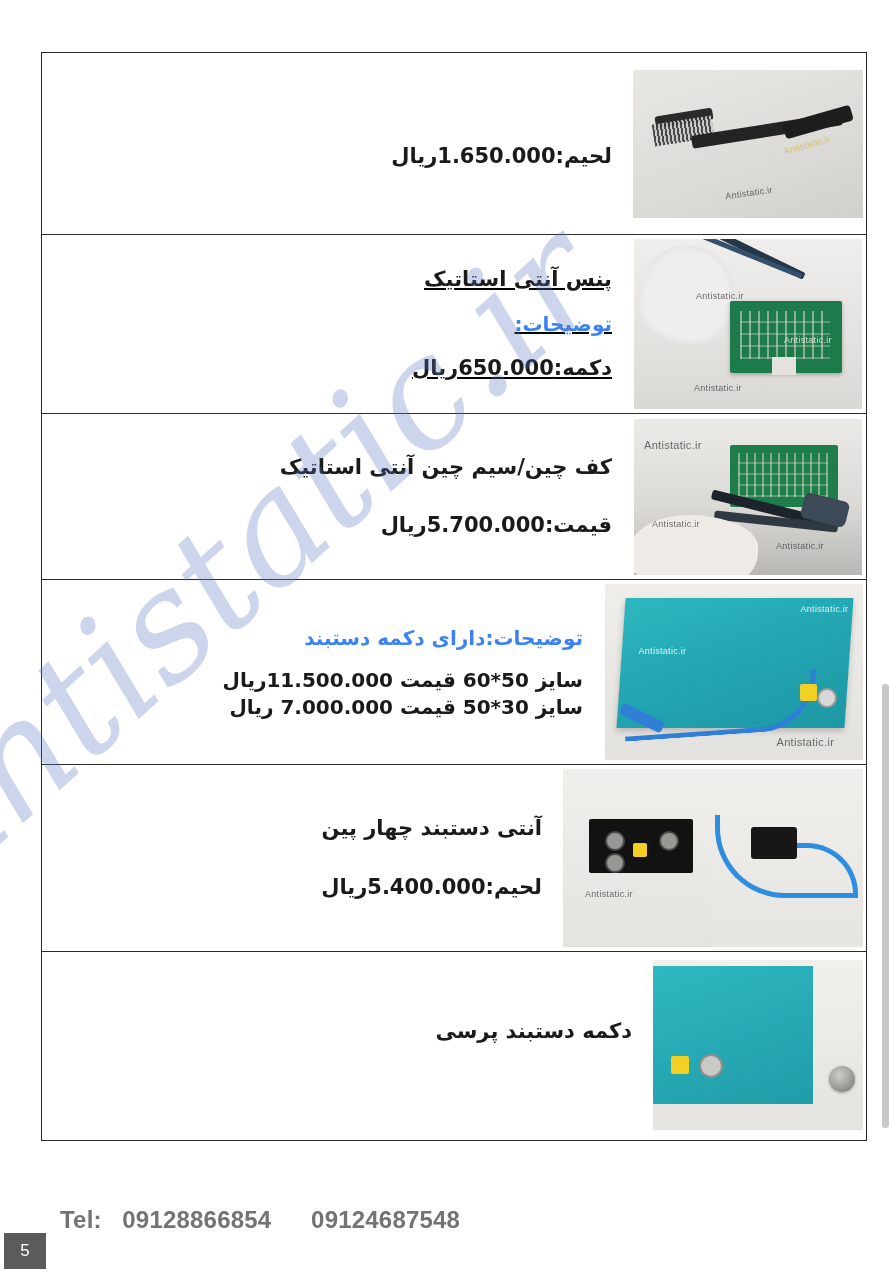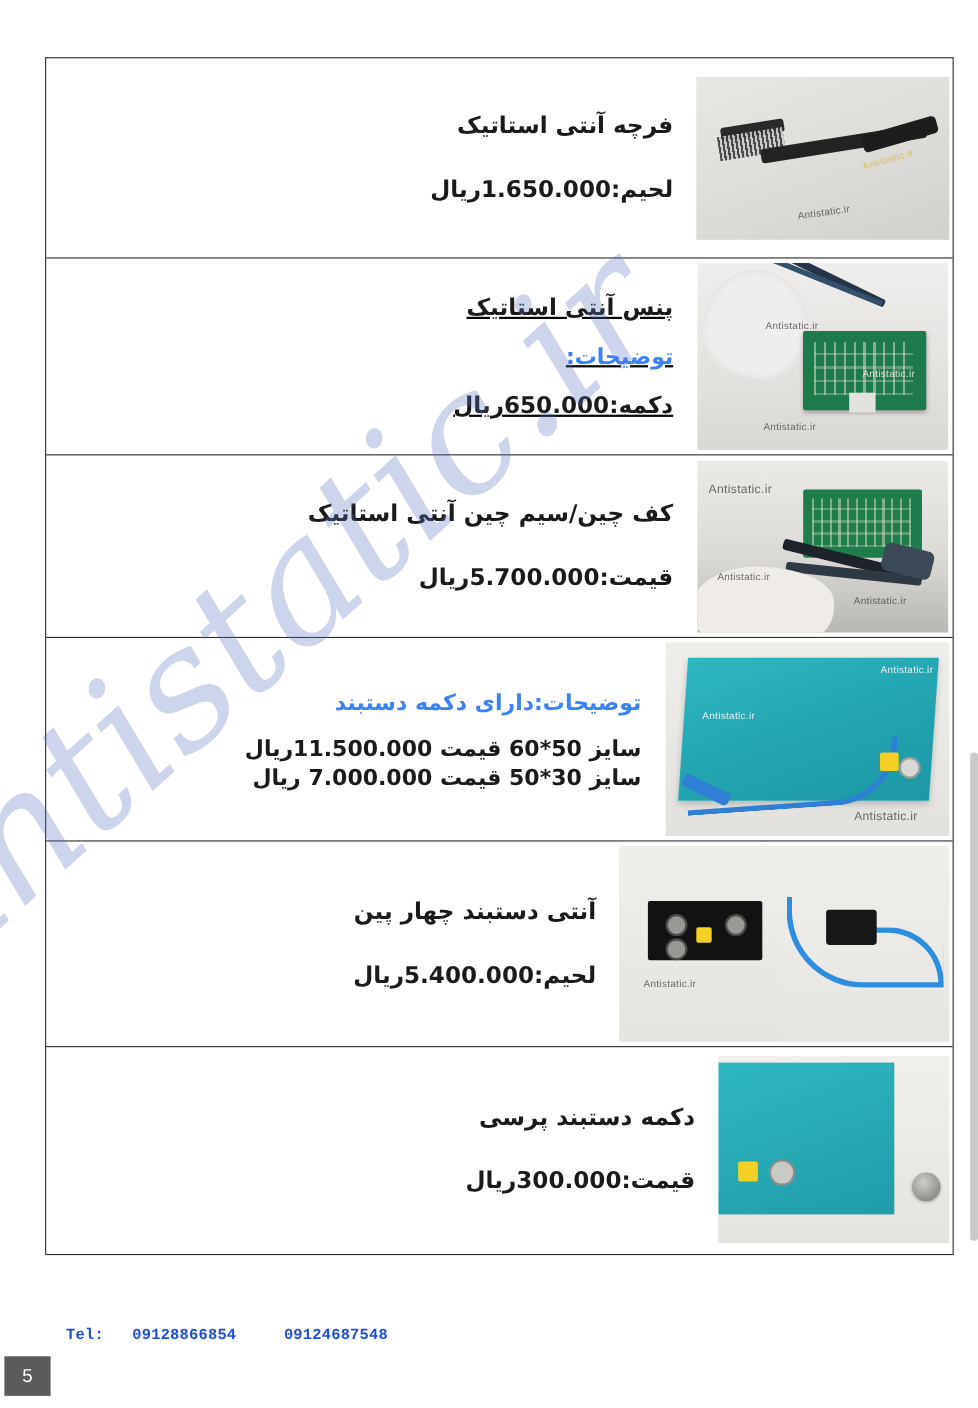--- a/index.html
+++ b/index.html
@@ -303,24 +303,24 @@
     color: rgba(86,116,190,0.30);
     white-space: nowrap;
     user-select: none;
   }
 
   
   #footer-contact {
     position: absolute;
     left: 60px;
     top: 1206px;
-    font-family: Liberation Mono, monospace;
-    font-size: 14px;
+    font-family: Liberation Sans, sans-serif;
+    font-size: 24px;
     font-weight: bold;
-    color: #1d4ed8;
+    color: #737373;
     direction: ltr;
     letter-spacing: .2px;
   }
   #footer-contact .sep { display: inline-block; width: 26px; }
 
   #page-number {
     position: absolute;
     left: 4px;
     top: 1233px;
     width: 42px;
@@ -347,21 +347,20 @@
 </style>
 </head>
 <body>
 
 <div id="page">
 
   <div id="catalog-table">
 
     <div class="product-row" style="height:182px;">
       <div class="row-text">
-        <div class="prod-title">فرچه آنتی استاتیک</div>
         <div class="gap-md"></div>
         <div class="prod-price">لحیم:1.650.000ریال</div>
       </div>
       <div class="row-media" style="width:236px;">
         <div class="photo ph-brush">
           <div class="head"></div>
             <div class="bristles"></div>
           <div class="handle"></div>
             <div class="handle2"></div>
           <div class="wm" style="left:92px; top:118px; transform:rotate(-8deg); color:rgba(70,70,70,.8);">Antistatic.ir</div>
@@ -456,21 +455,20 @@
             <div class="wm dark" style="left:22px; top:120px;">Antistatic.ir</div>
           </div>
         </div>
       </div>
     </div>
 
     <div class="product-row" style="height:186px;">
       <div class="row-text">
         <div class="prod-title">دکمه دستبند پرسی</div>
         <div class="gap-md"></div>
-        <div class="prod-price">قیمت:300.000ریال</div>
       </div>
       <div class="row-media" style="width:216px;">
         <div class="photo ph-snap">
           <div class="mat"></div>
           <div class="esd"></div>
             <div class="stud"></div>
           <div class="snapbtn"></div>
         </div>
       </div>
     </div>

